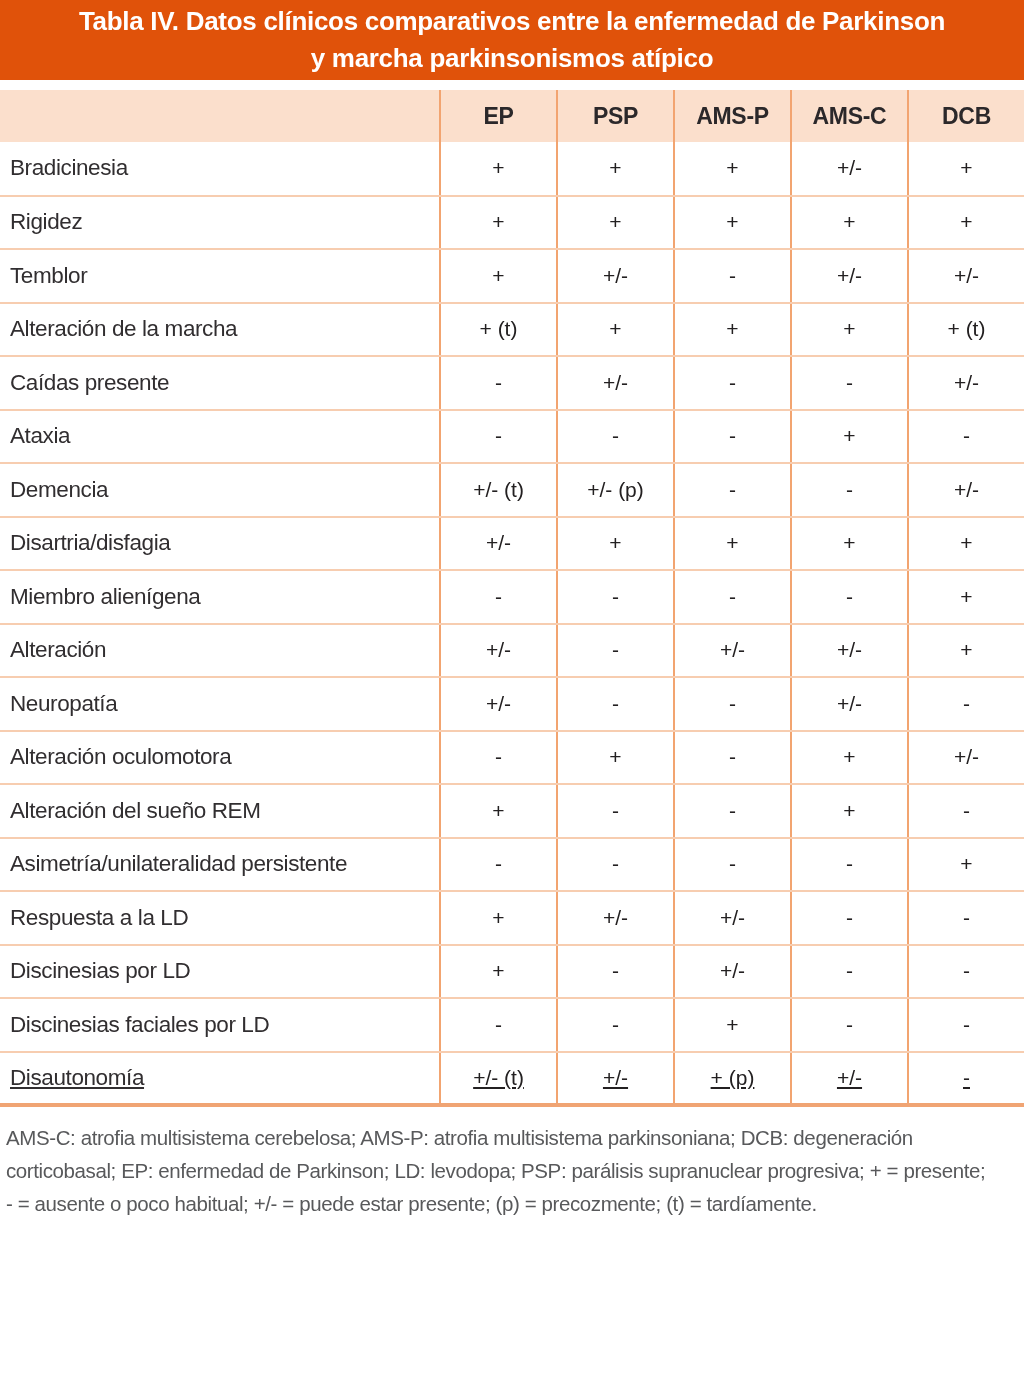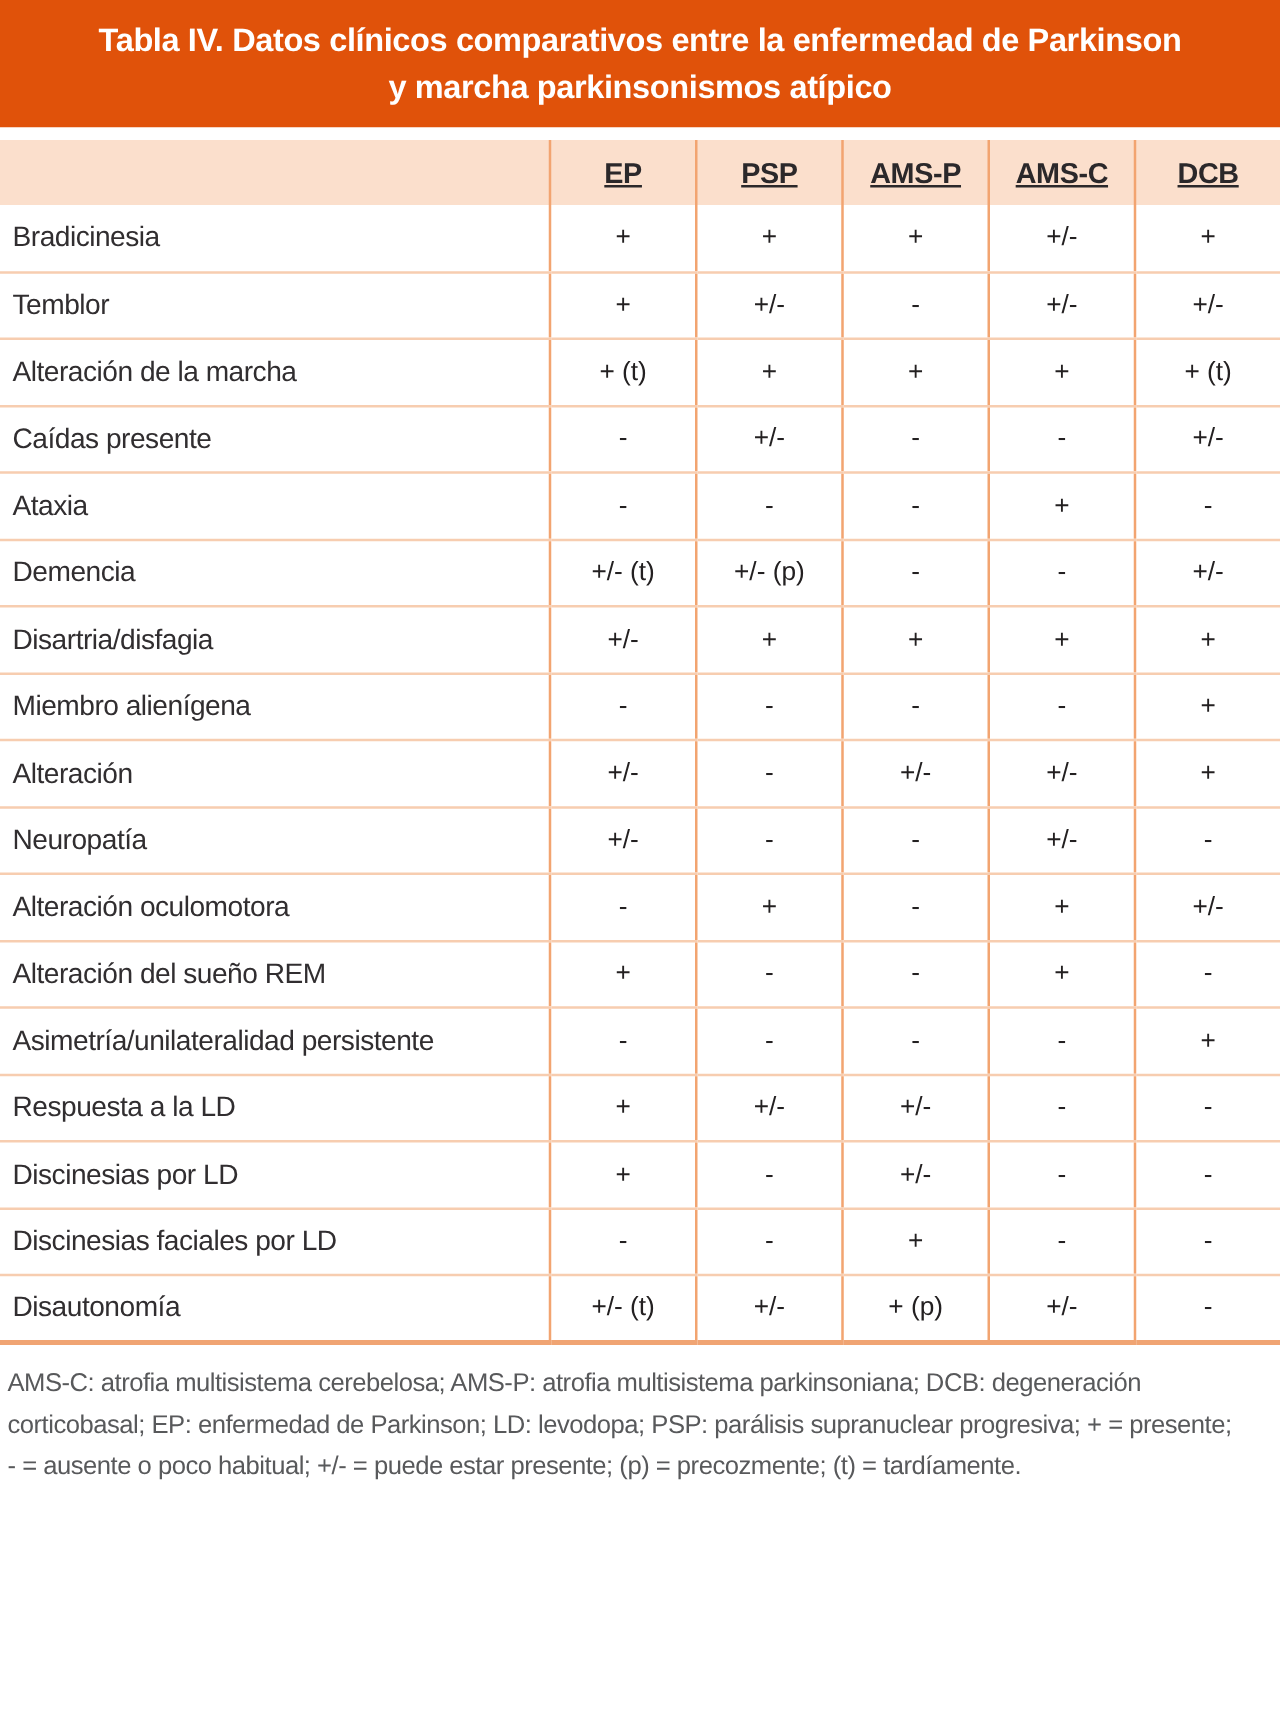--- a/index.html
+++ b/index.html
@@ -15,21 +15,21 @@
   html,body{margin:0;padding:0;}
   body{
     width:1024px;height:1384px;
     background:#ffffff;
     font-family:"Liberation Sans", sans-serif;
     color:var(--text);
   }
   .page{width:1024px;height:1384px;overflow:hidden;background:#fff;}
 
   .banner{
-    height:102px;width:1024px;
+    height:80px;width:1024px;
     background:var(--banner);
     color:#fff;
     display:flex;flex-direction:column;
     align-items:center;justify-content:center;
   }
   .banner .title-line{
     font-weight:bold;
     font-size:26px;
     line-height:37px;
     white-space:nowrap;
@@ -44,28 +44,27 @@
     table-layout:fixed;
   }
   thead tr{height:52px;background:var(--header-bg);}
   thead th{
     font-weight:bold;
     font-size:23px;
     letter-spacing:-0.3px;
     color:var(--text);
     text-align:center;
     padding:0;
-    text-decoration:underline;
   }
   tbody tr{height:53.5px;}
   tbody td{
     border-bottom:2px solid var(--row-line);
     padding:0;
   }
-  tbody tr:last-child td{border-bottom:4px solid var(--thick-line);}
+  tbody tr:last-child td{border-bottom:4px solid var(--thick-line);text-decoration:underline;}
   .label-cell{
     text-align:left;
     padding-left:10px;
     font-size:22.5px;
     letter-spacing:-0.4px;
     color:#312E30;
   }
   .value-cell, th.value-col{
     border-left:2px solid var(--col-line);
   }
@@ -118,20 +117,28 @@
     <tbody>
         <tr>
           <td class="label-cell">Bradicinesia</td>
           <td class="value-cell">+</td>
           <td class="value-cell">+</td>
           <td class="value-cell">+</td>
           <td class="value-cell">+/-</td>
           <td class="value-cell">+</td>
         </tr>
         <tr>
+          <td class="label-cell">Rigidez</td>
+          <td class="value-cell">+</td>
+          <td class="value-cell">+</td>
+          <td class="value-cell">+</td>
+          <td class="value-cell">+</td>
+          <td class="value-cell">+</td>
+        </tr>
+        <tr>
           <td class="label-cell">Temblor</td>
           <td class="value-cell">+</td>
           <td class="value-cell">+/-</td>
           <td class="value-cell">-</td>
           <td class="value-cell">+/-</td>
           <td class="value-cell">+/-</td>
         </tr>
         <tr>
           <td class="label-cell">Alteración de la marcha</td>
           <td class="value-cell">+ (t)</td>

